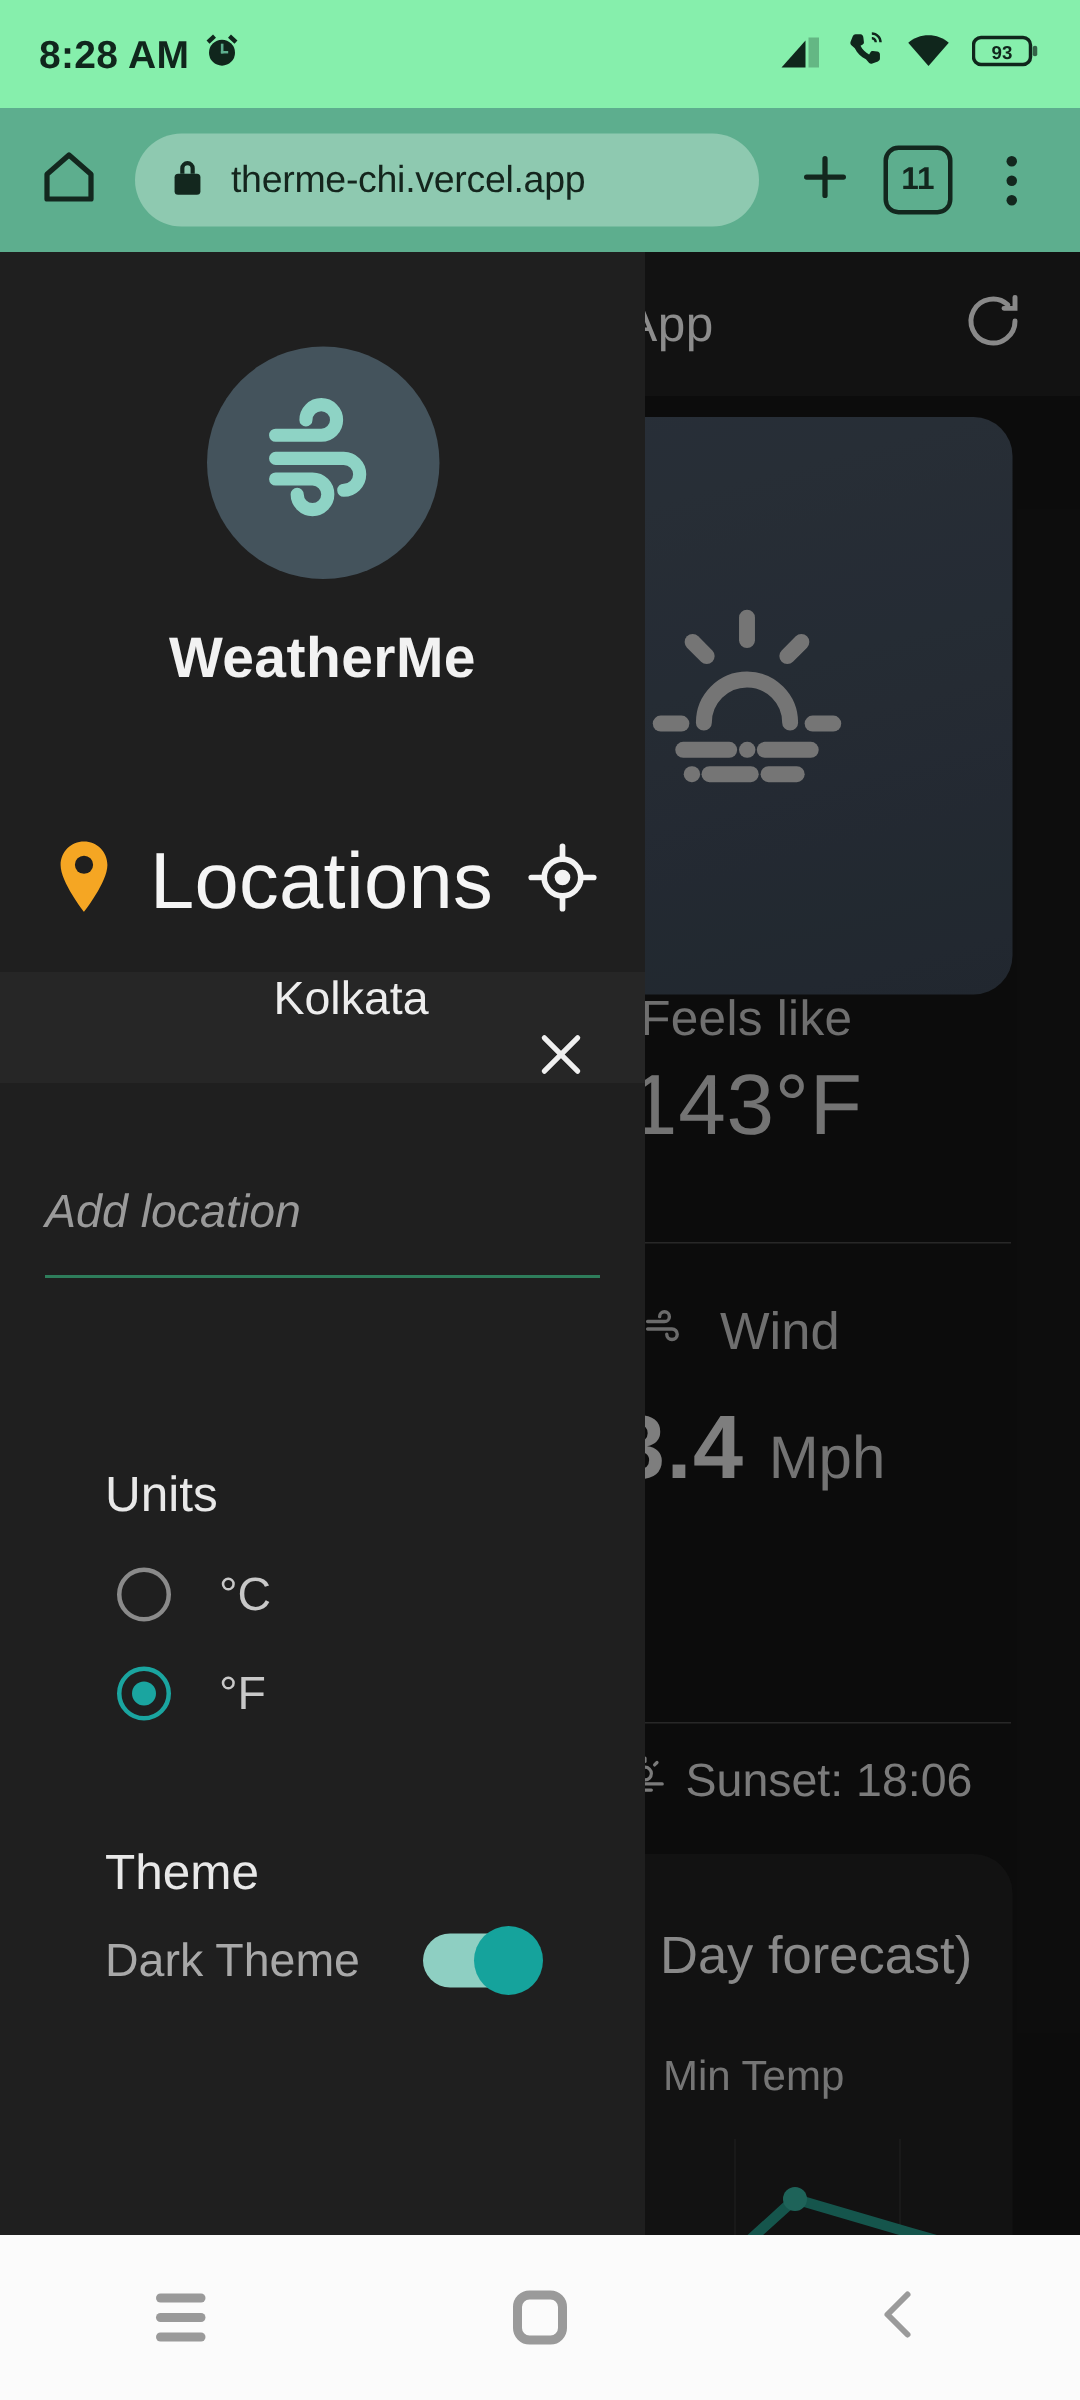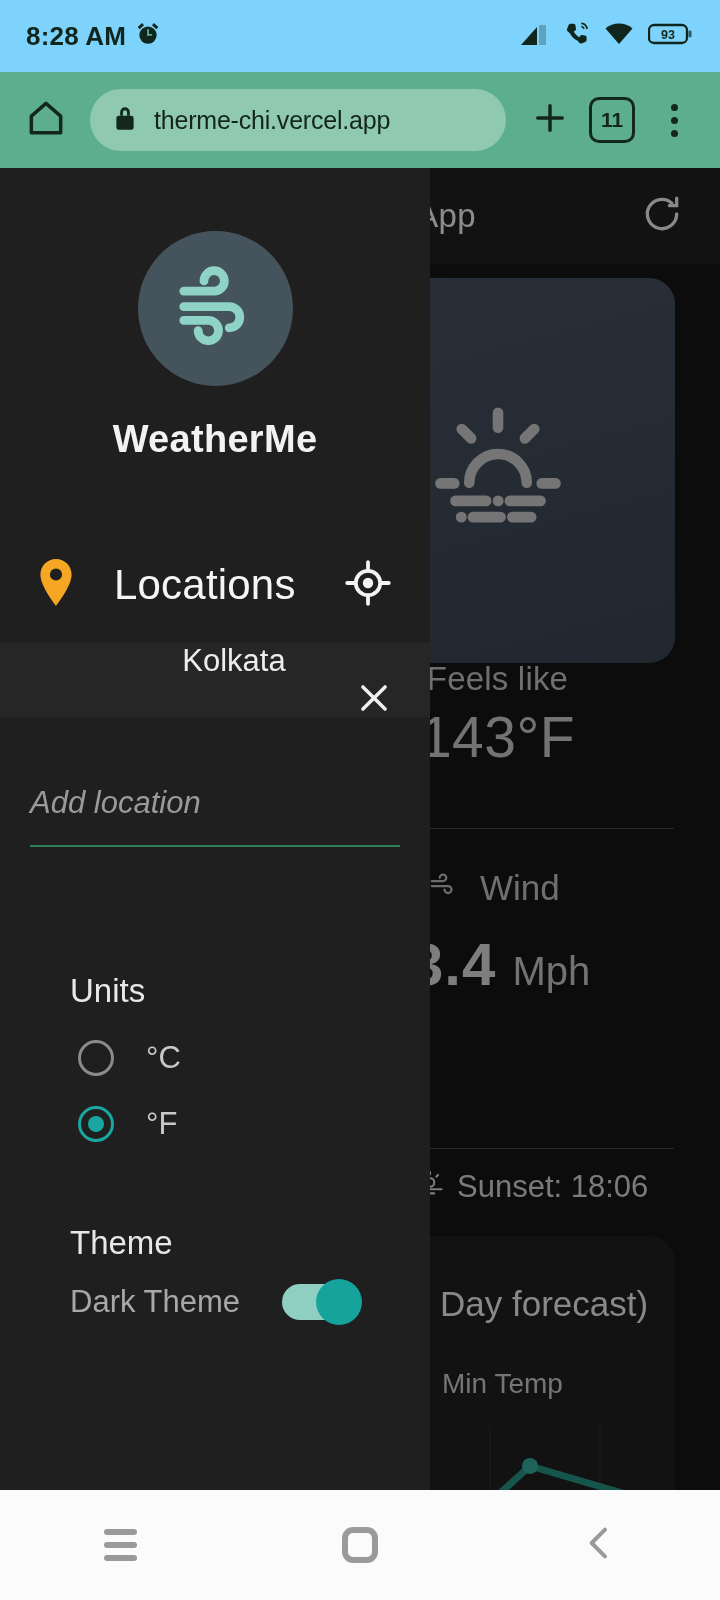--- a/index.html
+++ b/index.html
@@ -7,21 +7,21 @@
     width:720px; height:1600px;
     background:#121212;
     font-family:"Liberation Sans", sans-serif;
     overflow:hidden;
   }
   #screen { position:relative; width:720px; height:1600px; overflow:hidden; background:#121212; }
 
   
   .statusbar {
     position:absolute; top:0; left:0; width:720px; height:72px;
-    background:#7dd3fc;
+    background:#86efac;
     display:flex; align-items:center; justify-content:space-between;
     padding:0 26px;
   }
   .sb-left { display:flex; align-items:center; gap:9px; }
   .sb-time { color:#10261c; font-size:26px; font-weight:600; letter-spacing:.2px; }
   .sb-right { display:flex; align-items:center; gap:14px; }
   .ico { display:block; }
 
   
   .browserbar {
@@ -121,21 +121,21 @@
   .logo-circle {
     width:155px; height:155px; border-radius:50%; background:#44535c;
     display:flex; align-items:center; justify-content:center;
   }
   .brand {
     text-align:center; color:#f2f2f2; font-size:38px; margin-top:32px; letter-spacing:.3px;font-weight:bold;
   }
   .locations-row {
     display:flex; align-items:center; padding:0 34px 0 34px; margin-top:96px; gap:22px;
   }
-  .locations-label { color:#f5f5f5; font-size:42px; letter-spacing:.2px;margin-left:14px; }
+  .locations-label { color:#f5f5f5; font-size:53px; letter-spacing:.2px; }
   .gps-btn { margin-left:auto; width:56px; height:56px; display:flex; align-items:center; justify-content:center; }
 
   .loc-list { margin-top:30px; }
   .loc-item {
     background:#262626; height:74px;
     display:flex; align-items:center; padding:0 34px 0 72px;flex-direction:column;
   }
   .loc-name { color:#ededed; font-size:31px; }
   .loc-remove { margin-left:auto; width:44px; height:44px; display:flex; align-items:center; justify-content:center; }
 

